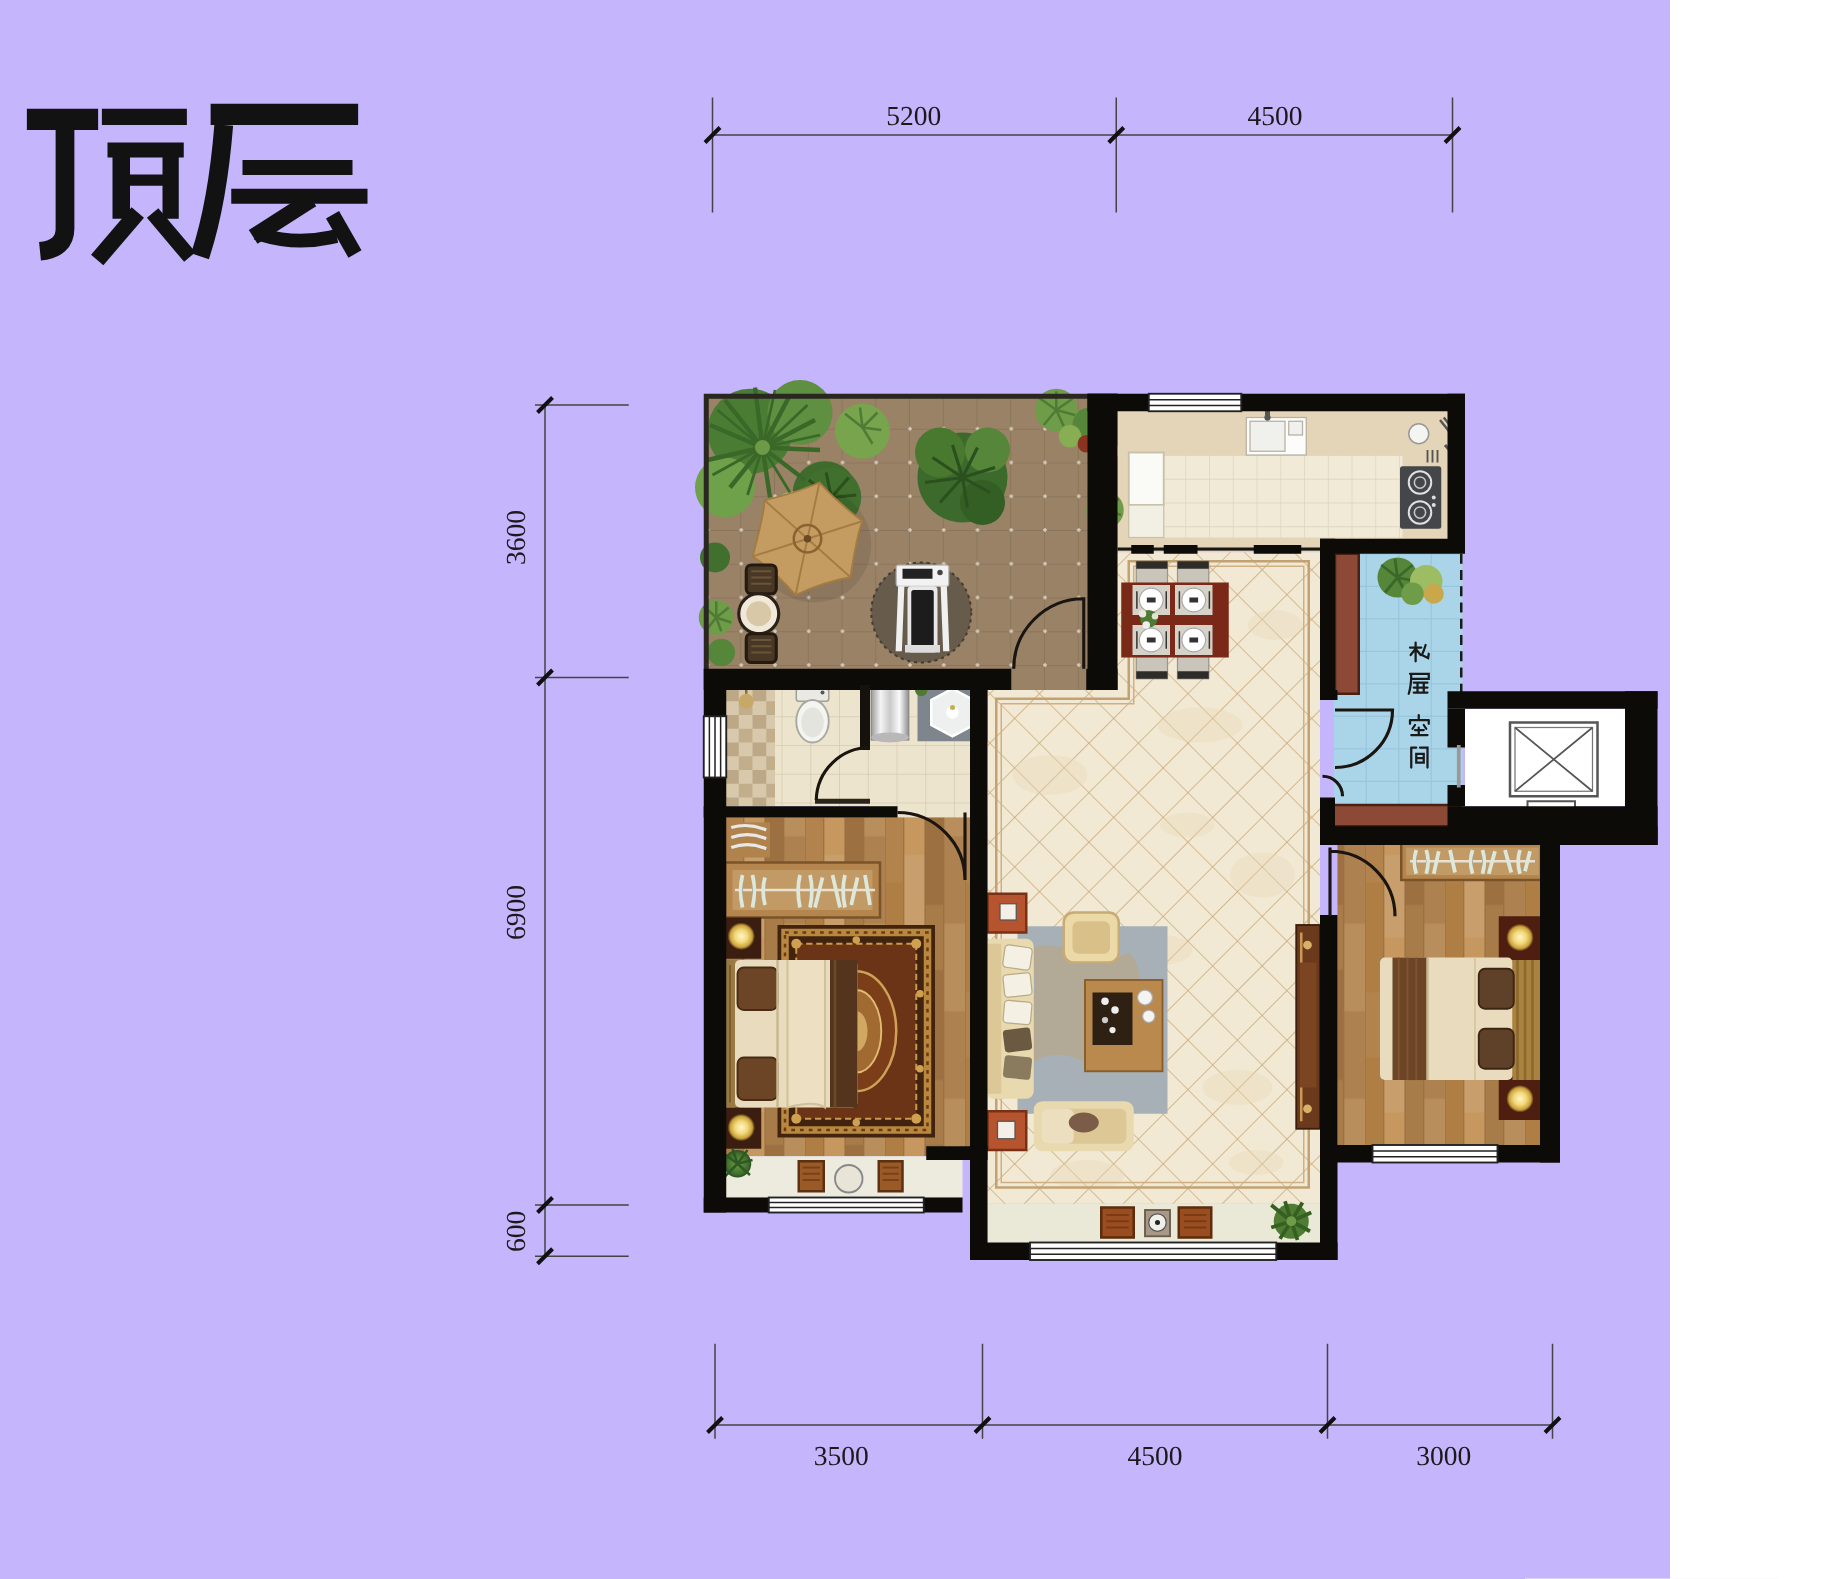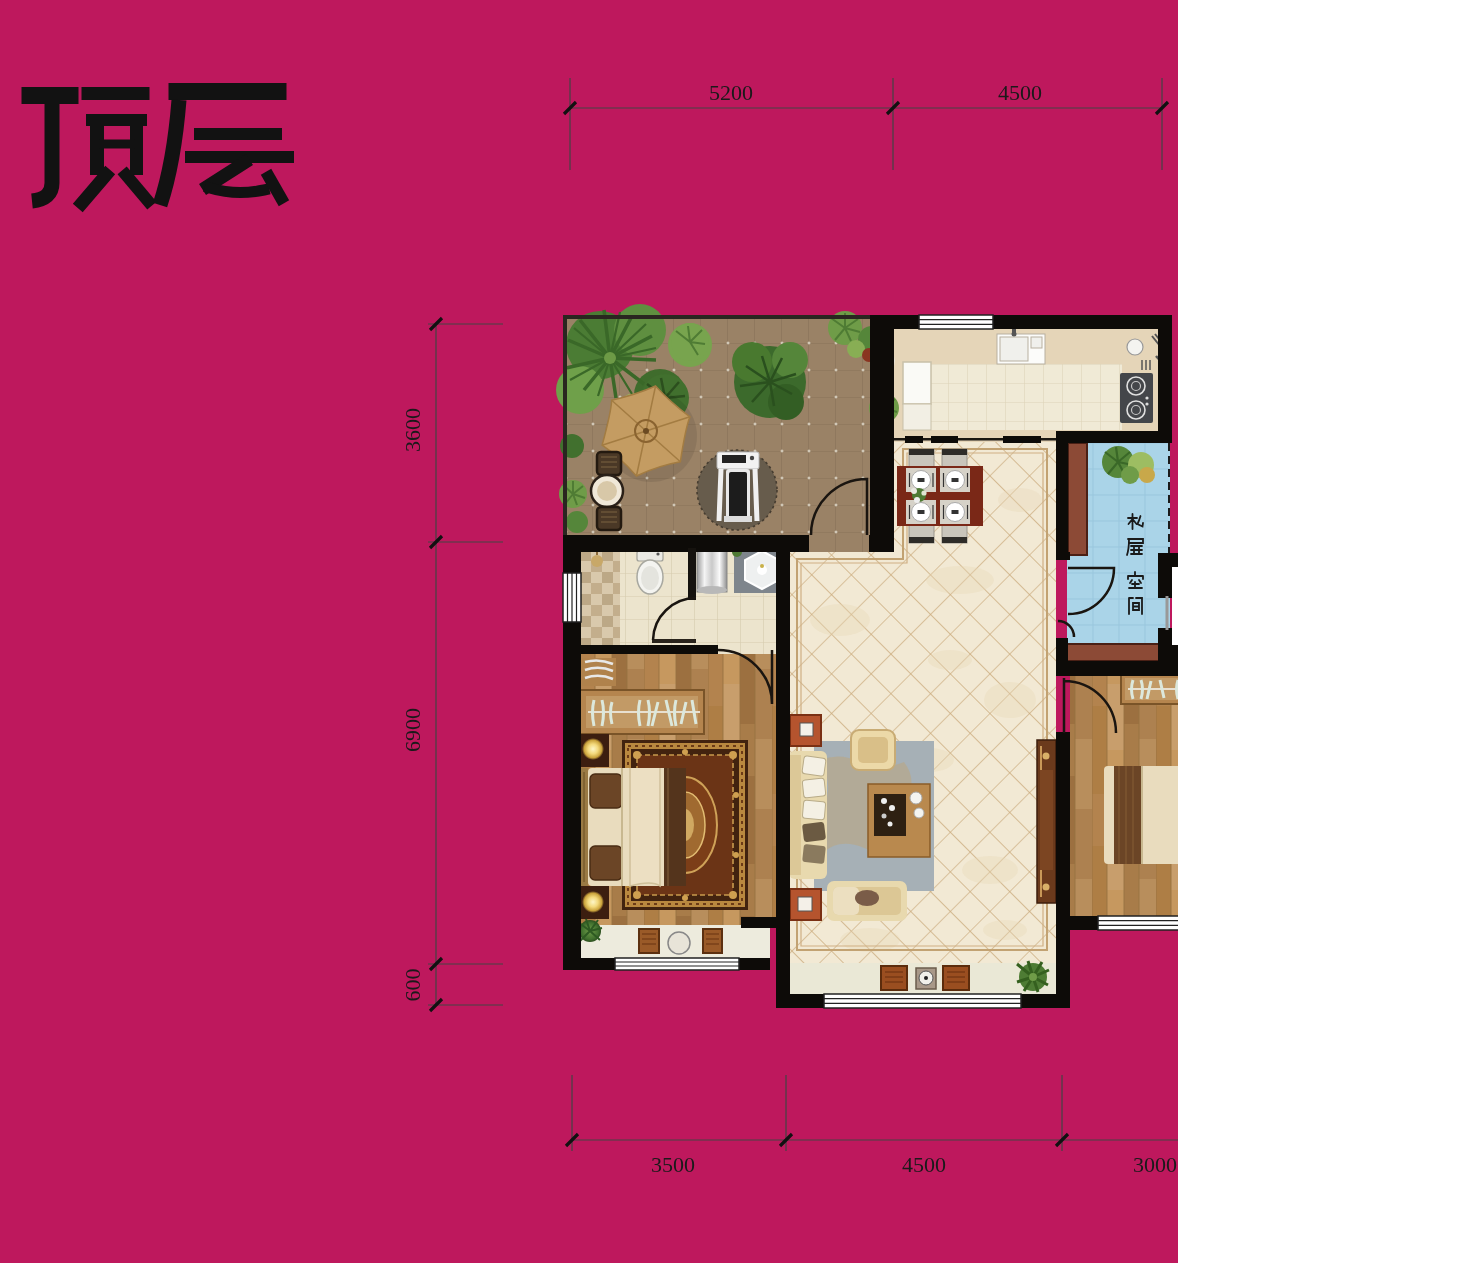--- a/index.html
+++ b/index.html
@@ -1,16 +1,16 @@
 <!DOCTYPE html>
 <html><head>
 <meta charset="utf-8">
 <style>
 html,body{margin:0;padding:0;background:#ffffff;}
-#page{position:relative;width:1178px;height:1263px;background:#be185d;overflow:hidden;}
+#page{position:relative;width:1336px;height:1263px;background:#c4b5fd;overflow:hidden;}
 svg{position:absolute;top:0;left:0;}
 .dim{font-family:"Liberation Serif",serif;font-size:22px;fill:#1a1a1a;}
 </style>
 </head>
 <body>
 <div id="page">
 <svg width="1466" height="1263" viewBox="0 0 1466 1263">
 <defs>
 <pattern id="terr" width="27" height="27" patternUnits="userSpaceOnUse" x="566" y="316">
   <rect width="27" height="27" fill="#9a8266"></rect>

